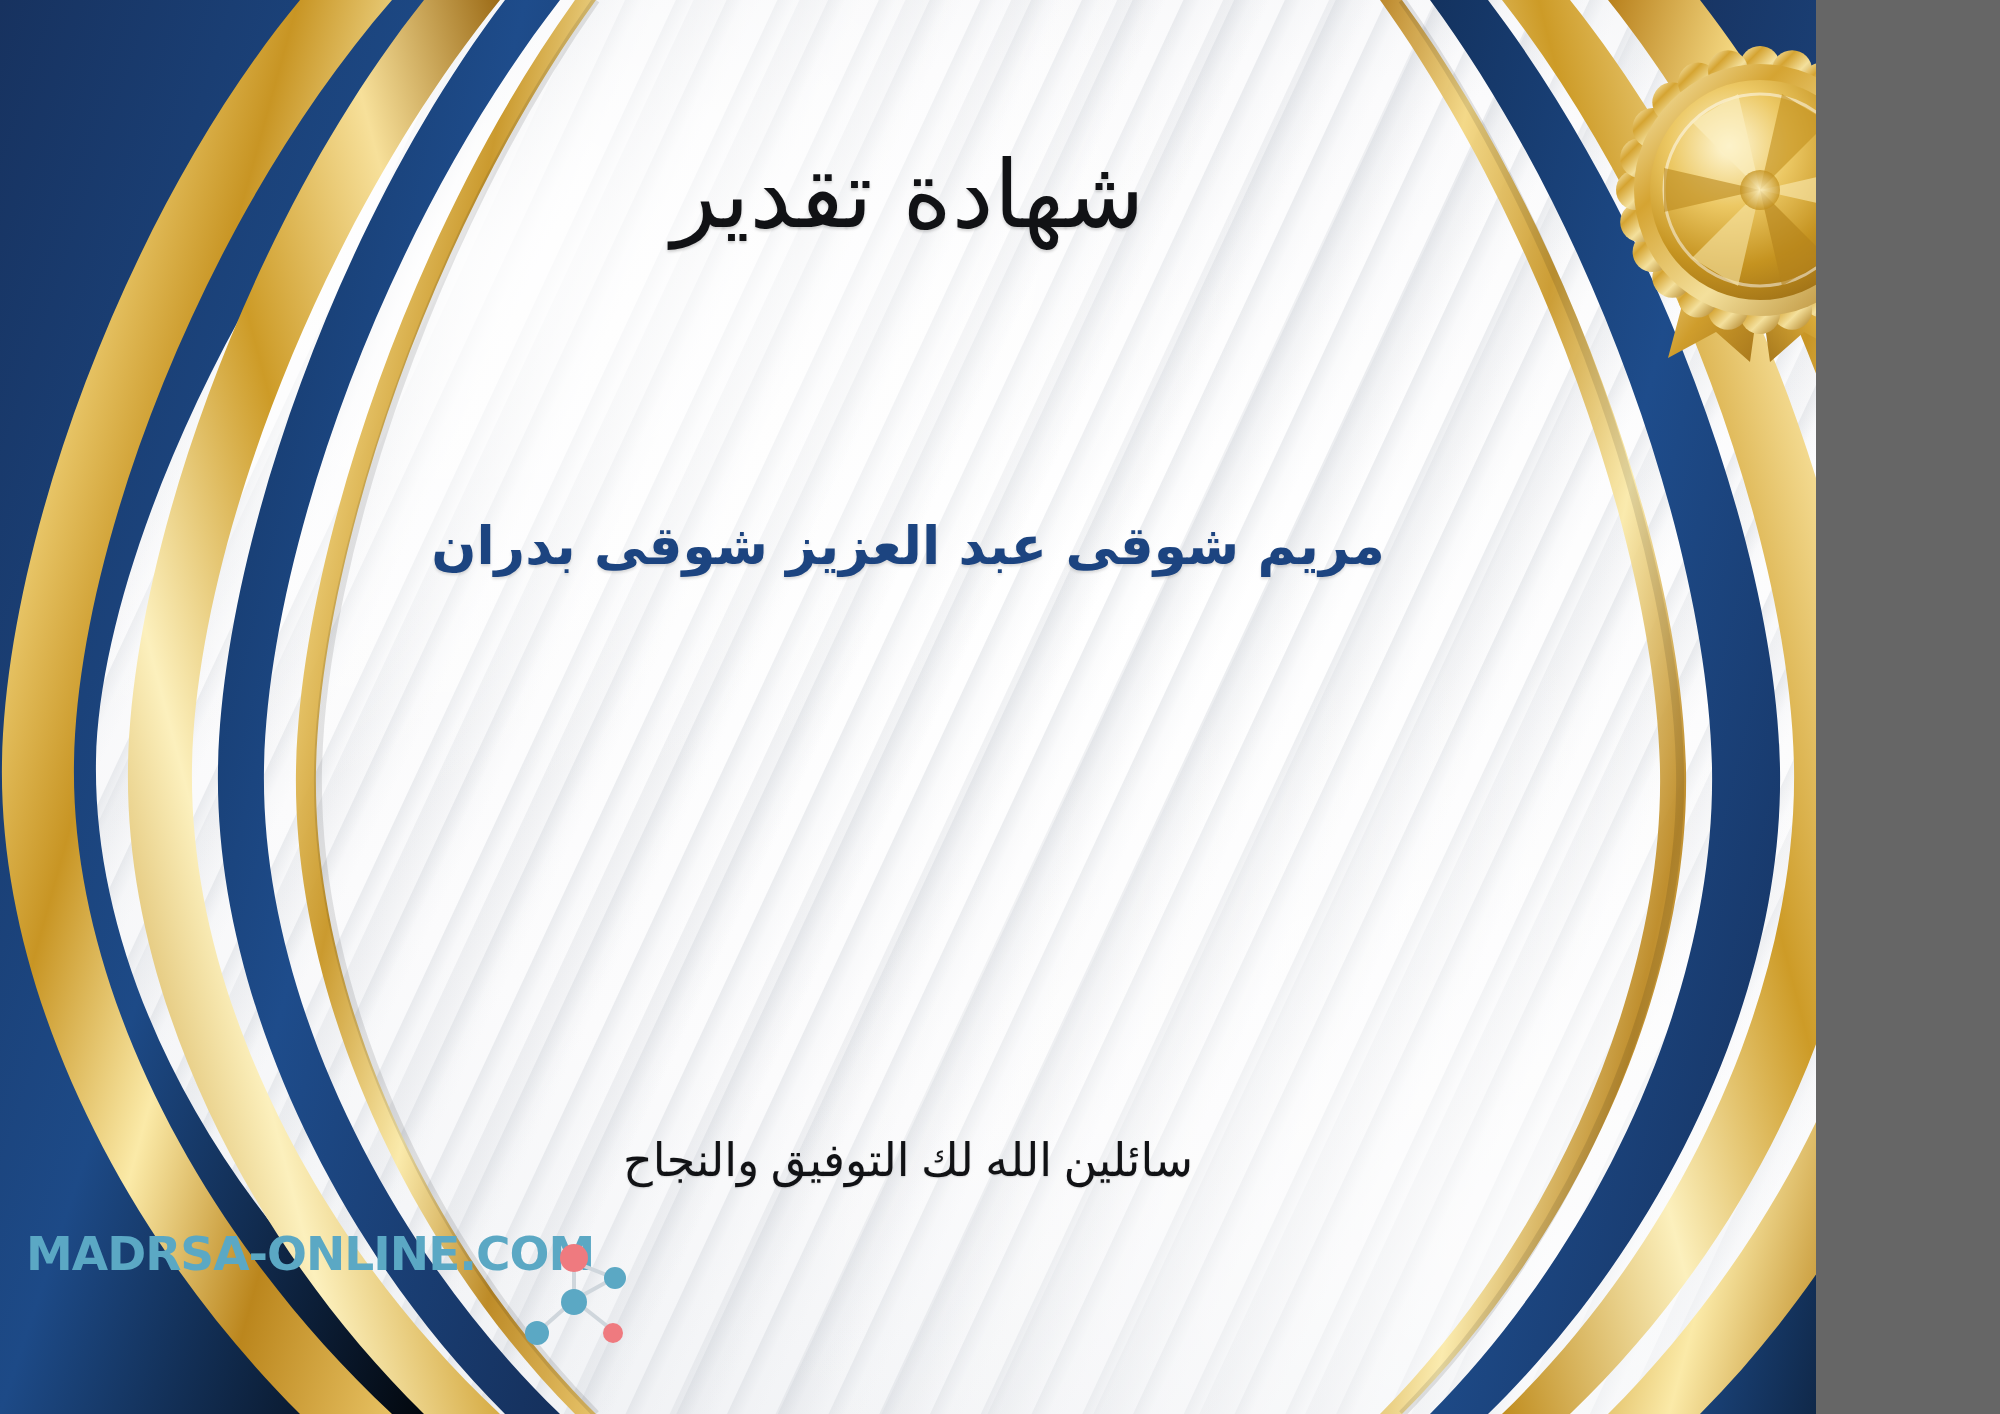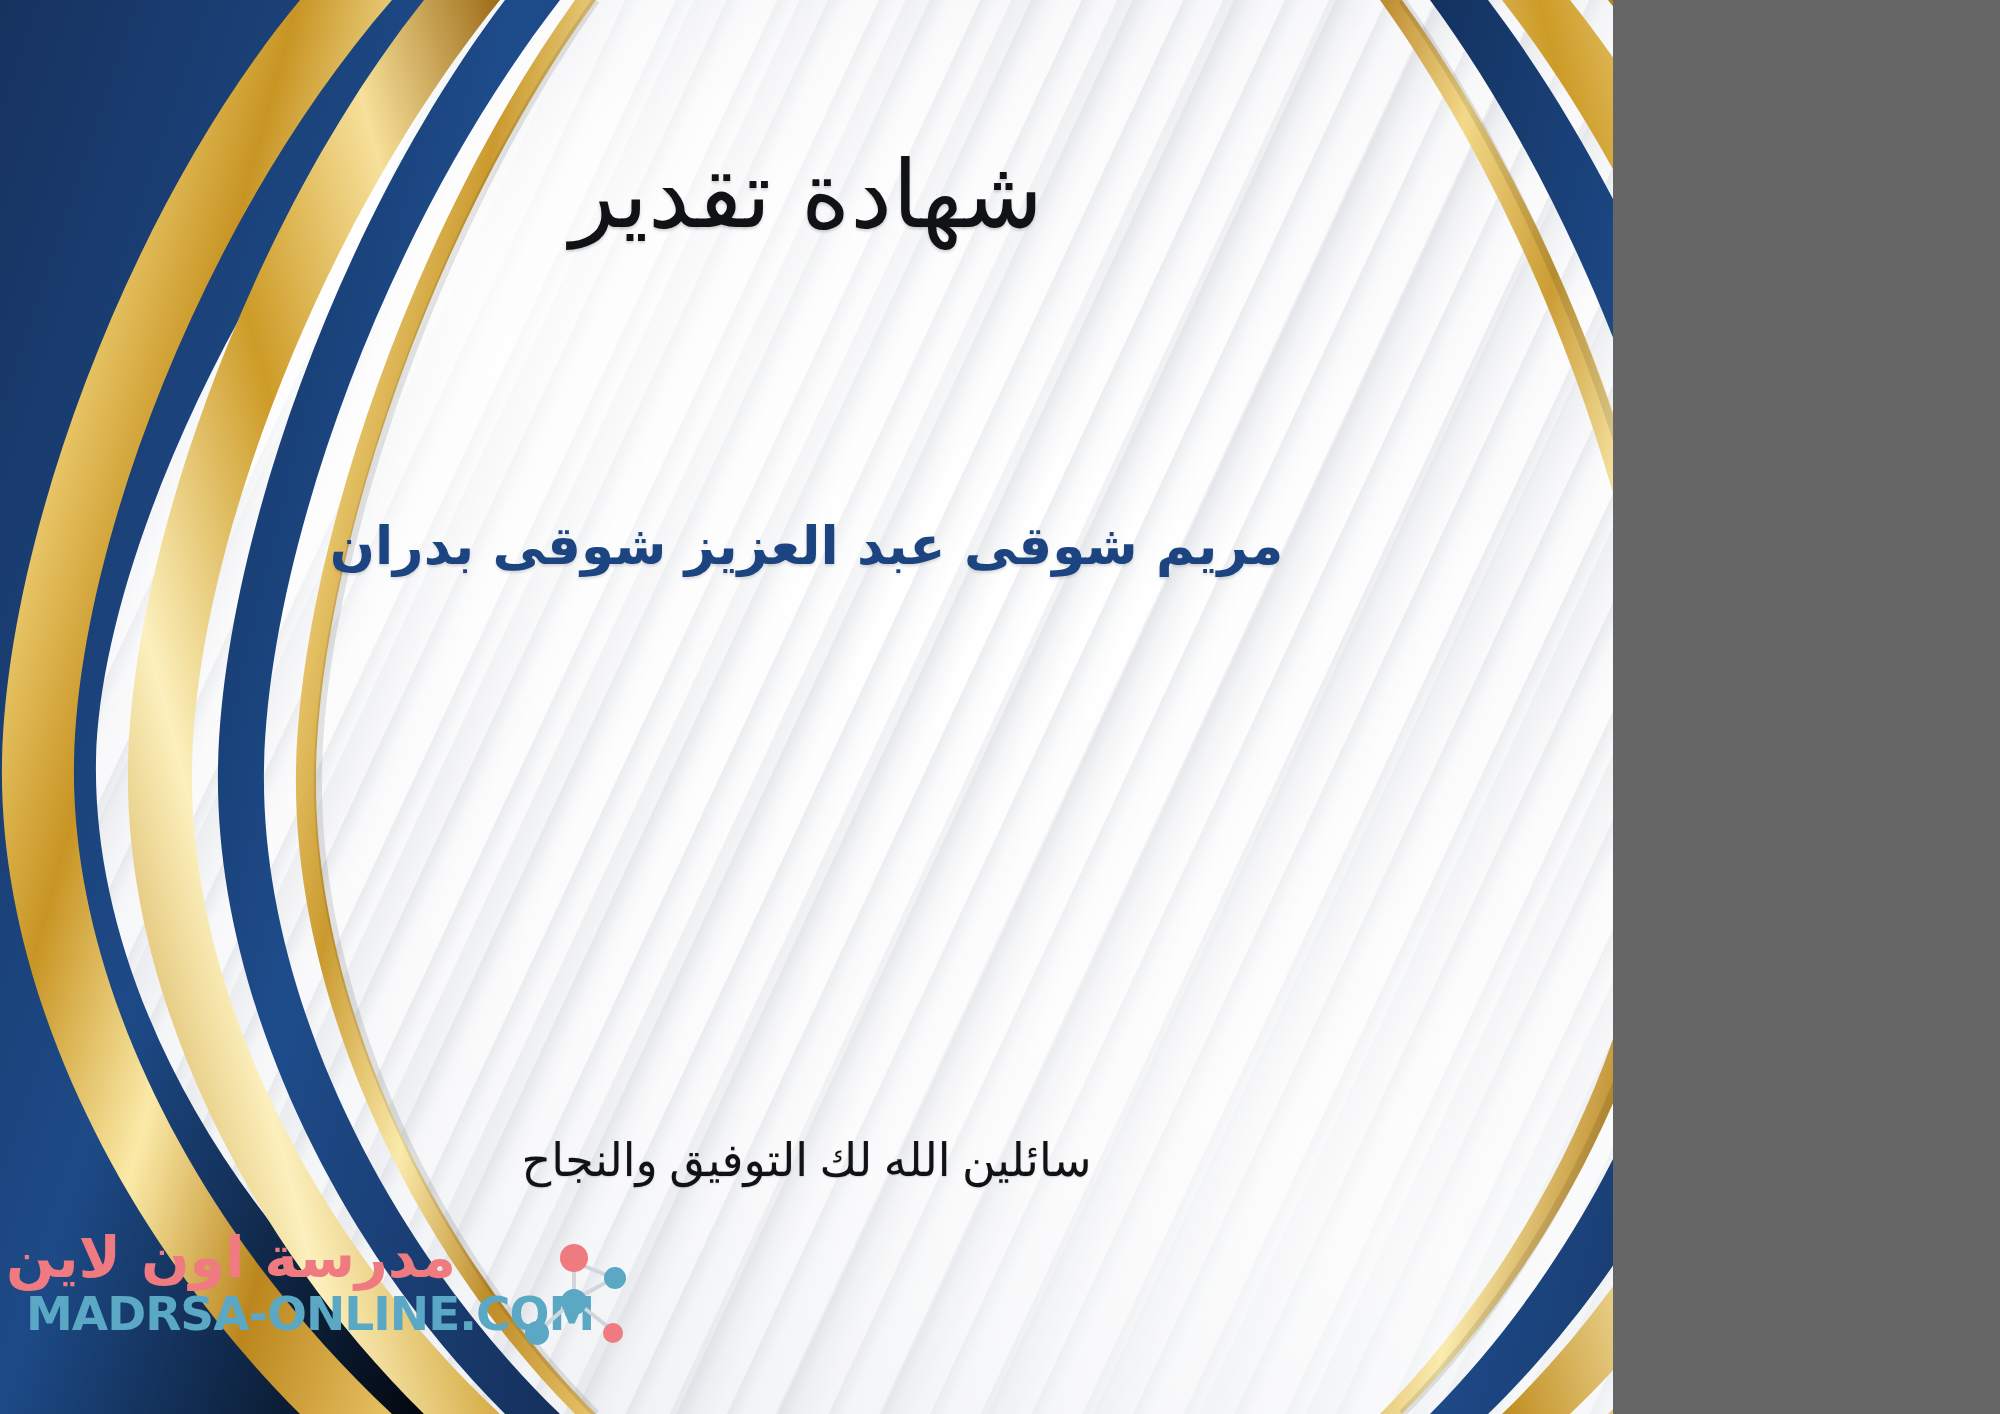--- a/index.html
+++ b/index.html
@@ -1,20 +1,20 @@
 <!DOCTYPE html>
 <html><head>
 <meta charset="utf-8">
 <style>
   html,body{margin:0;padding:0;background:#666;}
   body{font-family:"DejaVu Sans",sans-serif;}
 
   #cert{
     position:relative;
-    width:1613px;height:1414px;
+    width:1816px;height:1414px;
     overflow:hidden;
     background:#f4f5f7;
   }
 
   
   .paper{
     position:absolute;inset:0;
     background:
       repeating-linear-gradient(115deg,
         rgba(255,255,255,0) 0px,
@@ -304,21 +304,20 @@
     <div class="title">شهادة تقدير</div>
 
     <div class="student-name">مريم شوقى عبد العزيز شوقى بدران</div>
 
 
     <div class="closing">سائلين الله لك التوفيق  والنجاح</div>
   </div>
 
   <div class="brand">
     <div class="brand-rows">
-      <div class="brand-ar">مدرسة اون لاين</div>
       <div class="brand-en">MADRSA-ONLINE.COM</div>
     </div>
     <div class="brand-mark">
       <svg viewBox="0 0 120 130" xmlns="http://www.w3.org/2000/svg">
         <g stroke="#cfd6dc" stroke-width="4" fill="none">
           <path d="M58,28 L58,66"></path>
           <path d="M58,66 L24,96"></path>
           <path d="M58,66 L96,96"></path>
           <path d="M58,66 L98,44"></path>
           <path d="M58,28 L98,44"></path>

